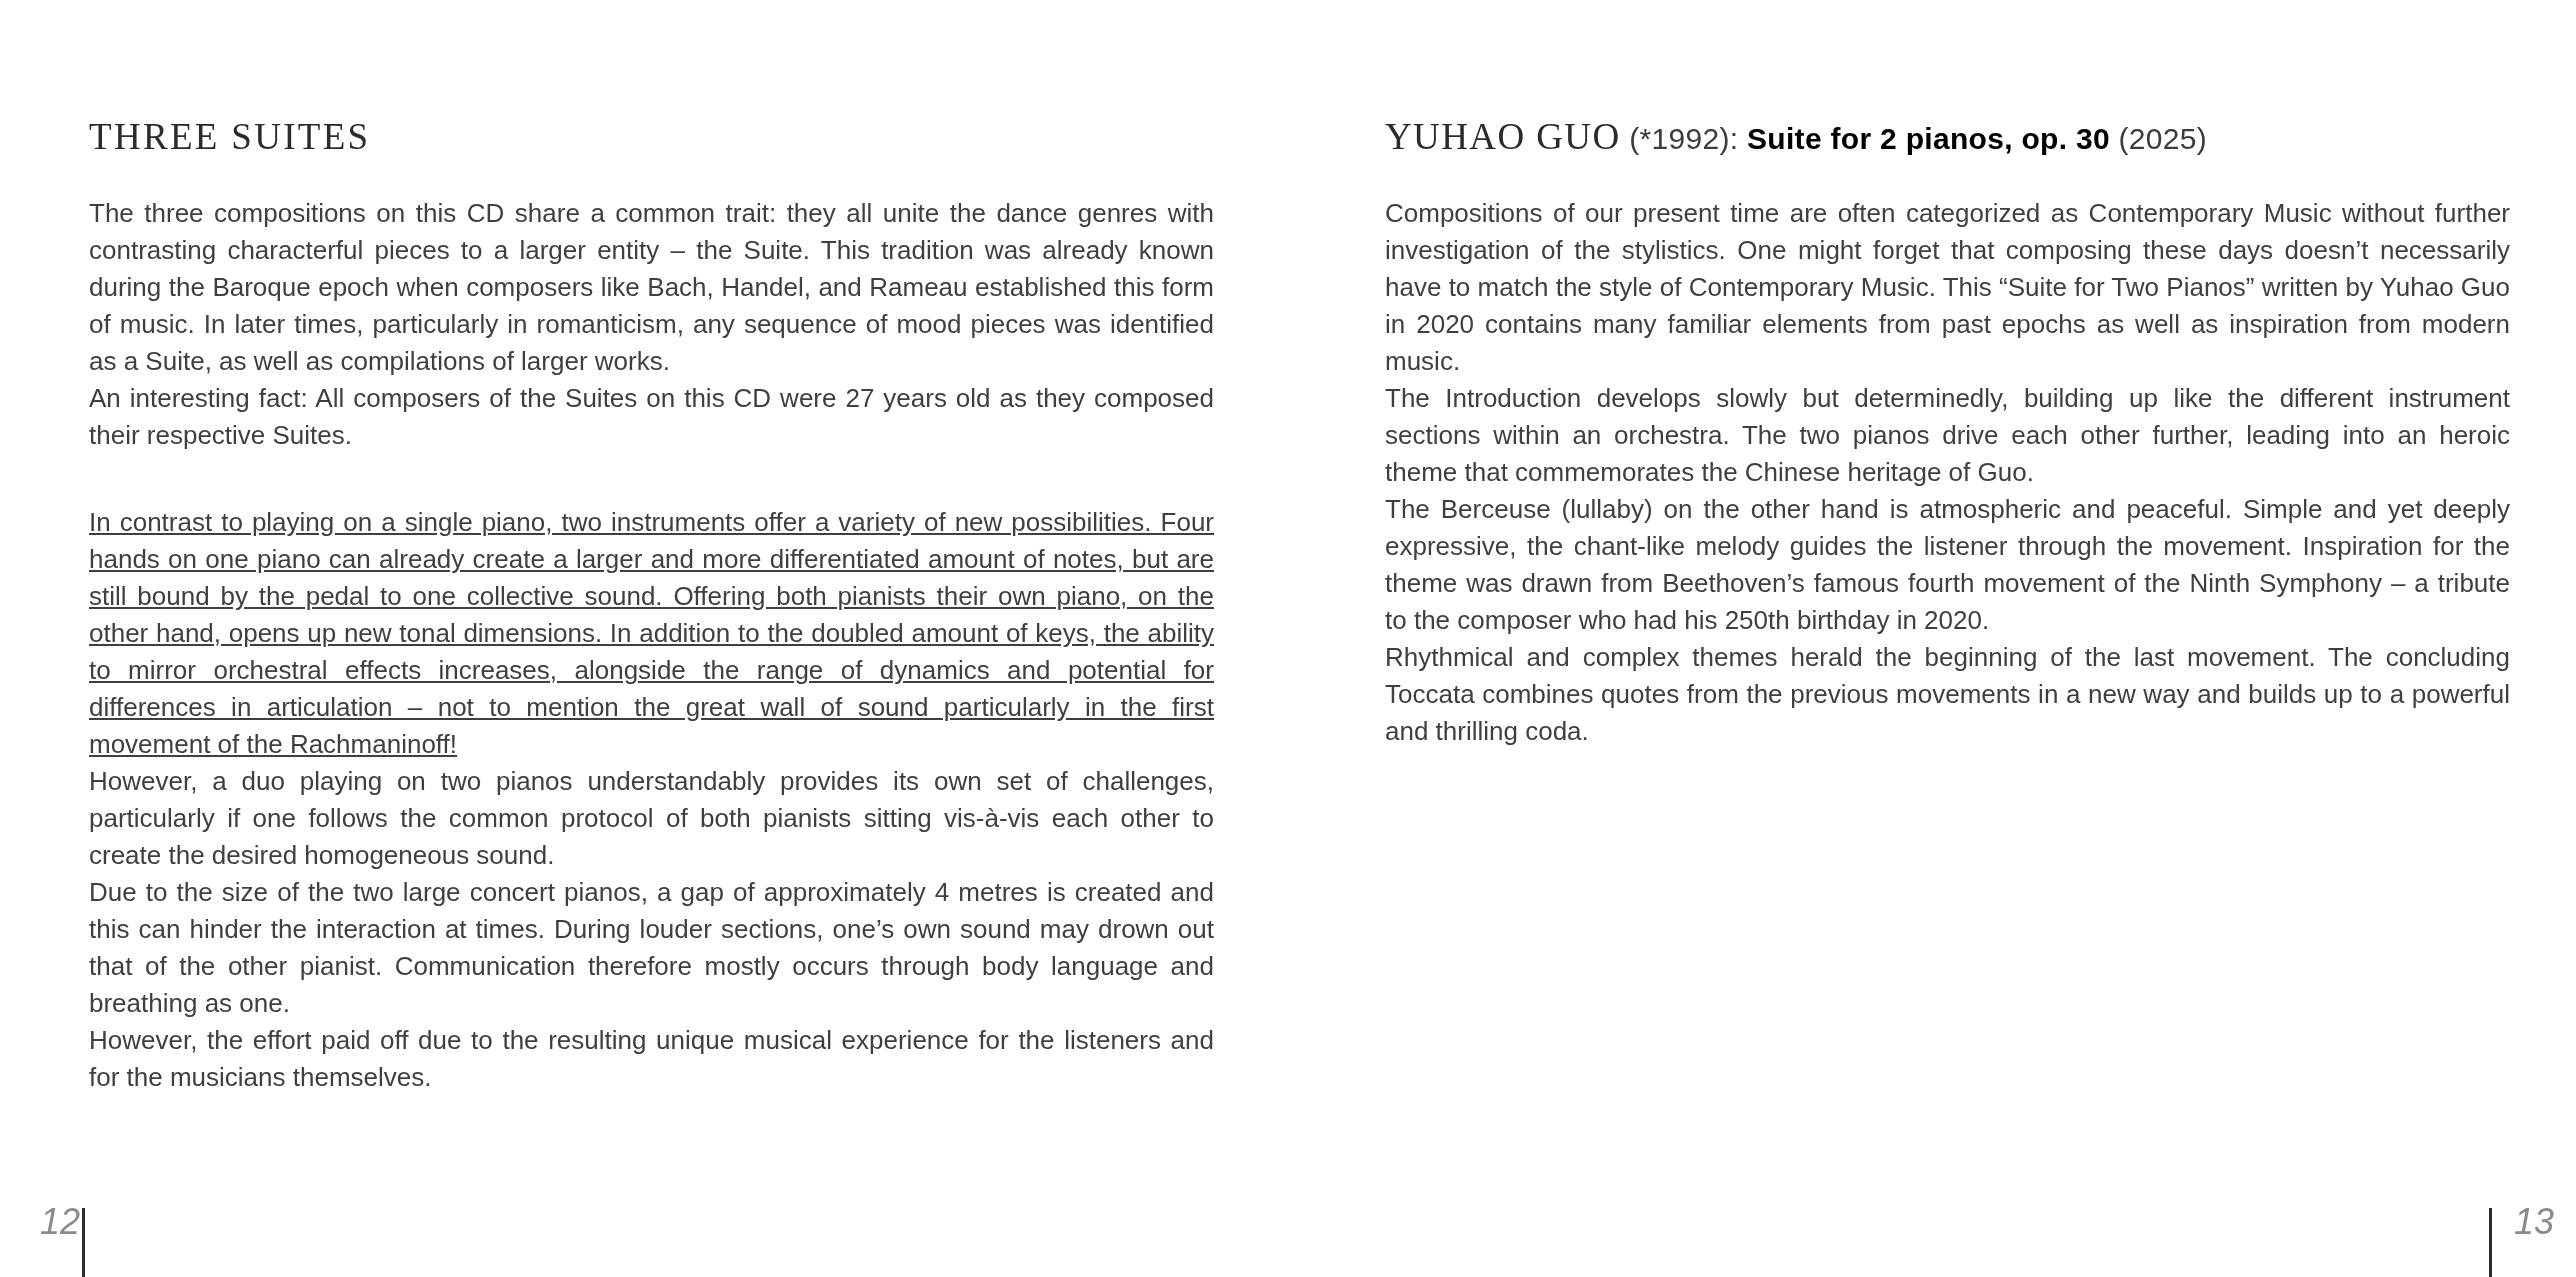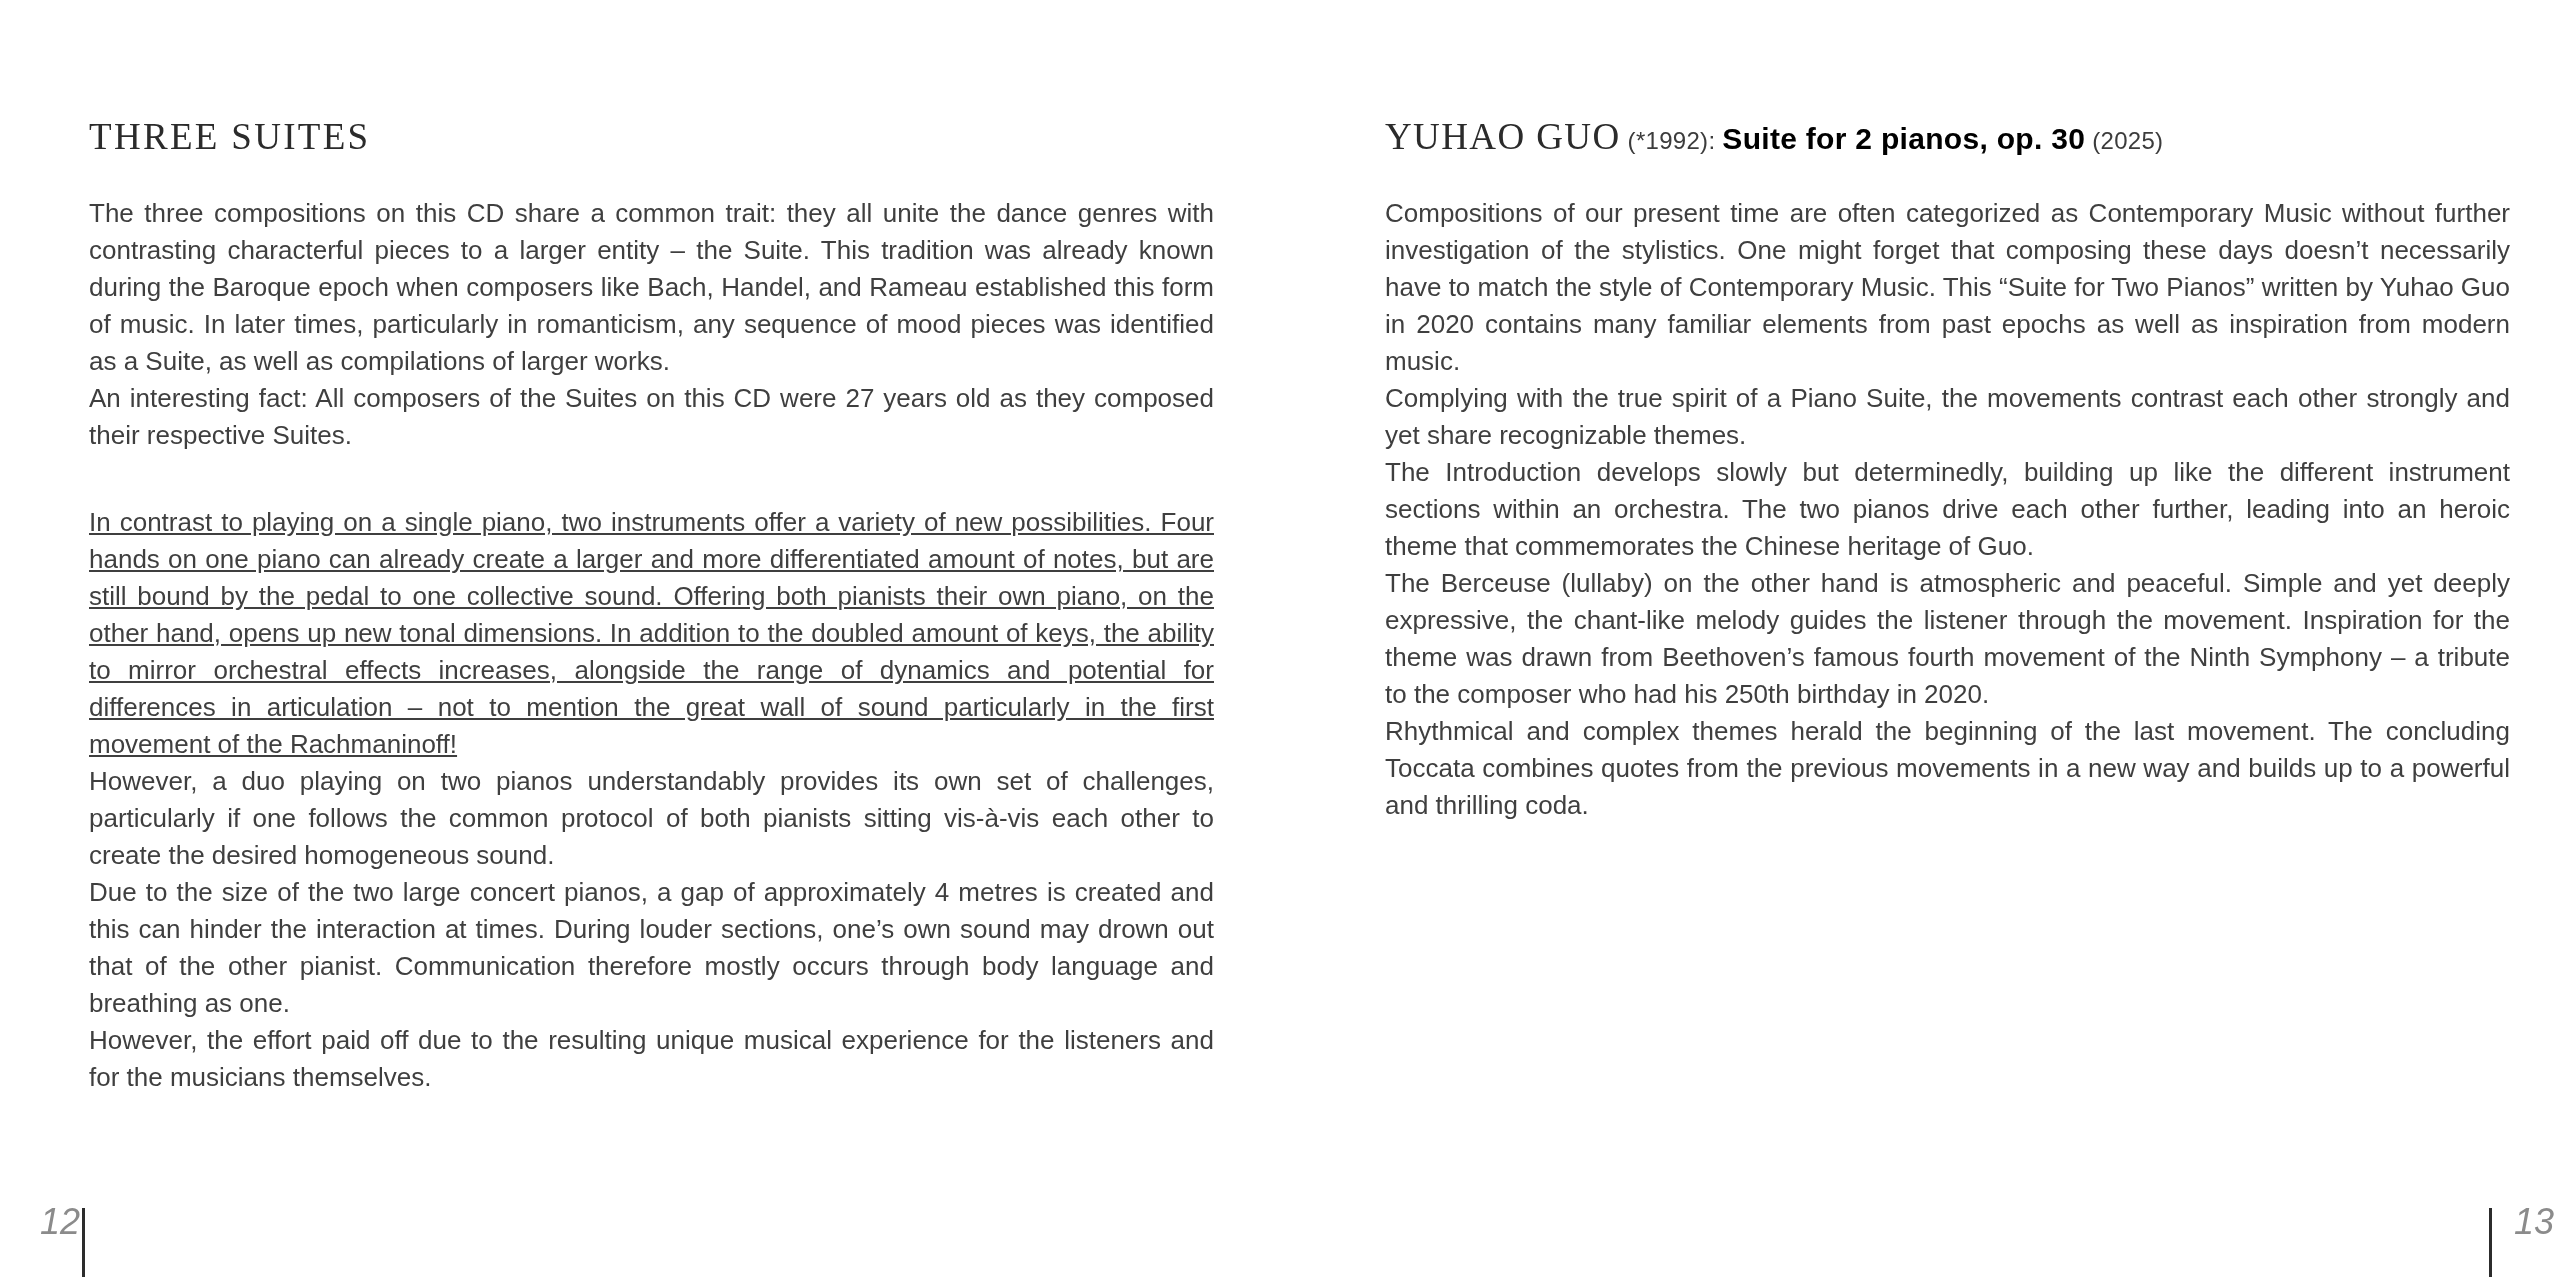--- a/index.html
+++ b/index.html
@@ -43,21 +43,21 @@
   .title-serif-seg {
     font-family: "Liberation Serif", serif;
     font-weight: 400;
     font-size: 37px;
     letter-spacing: 1.4px;
     color: #2b2b2b;
   }
   .title-sans-light {
     font-family: "Liberation Sans", sans-serif;
     font-weight: 400;
-    font-size: 24px;
+    font-size: 30px;
     color: #3c3c3c;
     letter-spacing: 0.3px;
   }
   .title-sans-med {
     font-family: "Liberation Sans", sans-serif;
     font-weight: 700;
     font-size: 30px;
     color: #000000;
     letter-spacing: 0.3px;
   }
@@ -113,21 +113,20 @@
     </div>
   </div>
 
   <div class="page-col right">
     <div class="page-title-serif title-line">
       <span class="title-serif-seg">YUHAO GUO</span><span class="title-sans-light"> (*1992): </span><span class="title-sans-med">Suite for 2 pianos, op. 30</span><span class="title-sans-light"> (2025)</span>
     </div>
 
     <div class="body-block">
       <p>Compositions of our present time are often categorized as Contemporary Music without further investigation of the stylistics. One might forget that composing these days doesn’t necessarily have to match the style of Contemporary Music. This “Suite for Two Pianos” written by Yuhao Guo in 2020 contains many familiar elements from past epochs as well as inspiration from modern music.</p>
-      <p>Complying with the true spirit of a Piano Suite, the movements contrast each other strongly and yet share recognizable themes.</p>
       <p>The Introduction develops slowly but determinedly, building up like the different instrument sections within an orchestra. The two pianos drive each other further, leading into an heroic theme that commemorates the Chinese heritage of Guo.</p>
       <p>The Berceuse (lullaby) on the other hand is atmospheric and peaceful. Simple and yet deeply expressive, the chant-like melody guides the listener through the movement. Inspiration for the theme was drawn from Beethoven’s famous fourth movement of the Ninth Symphony – a tribute to the composer who had his 250th birthday in 2020.</p>
       <p>Rhythmical and complex themes herald the beginning of the last movement. The concluding Toccata combines quotes from the previous movements in a new way and builds up to a powerful and thrilling coda.</p>
     </div>
   </div>
 
   <div class="pagenum left">12</div>
   <div class="footer-rule left"></div>
 
   <div class="footer-rule right"></div>

